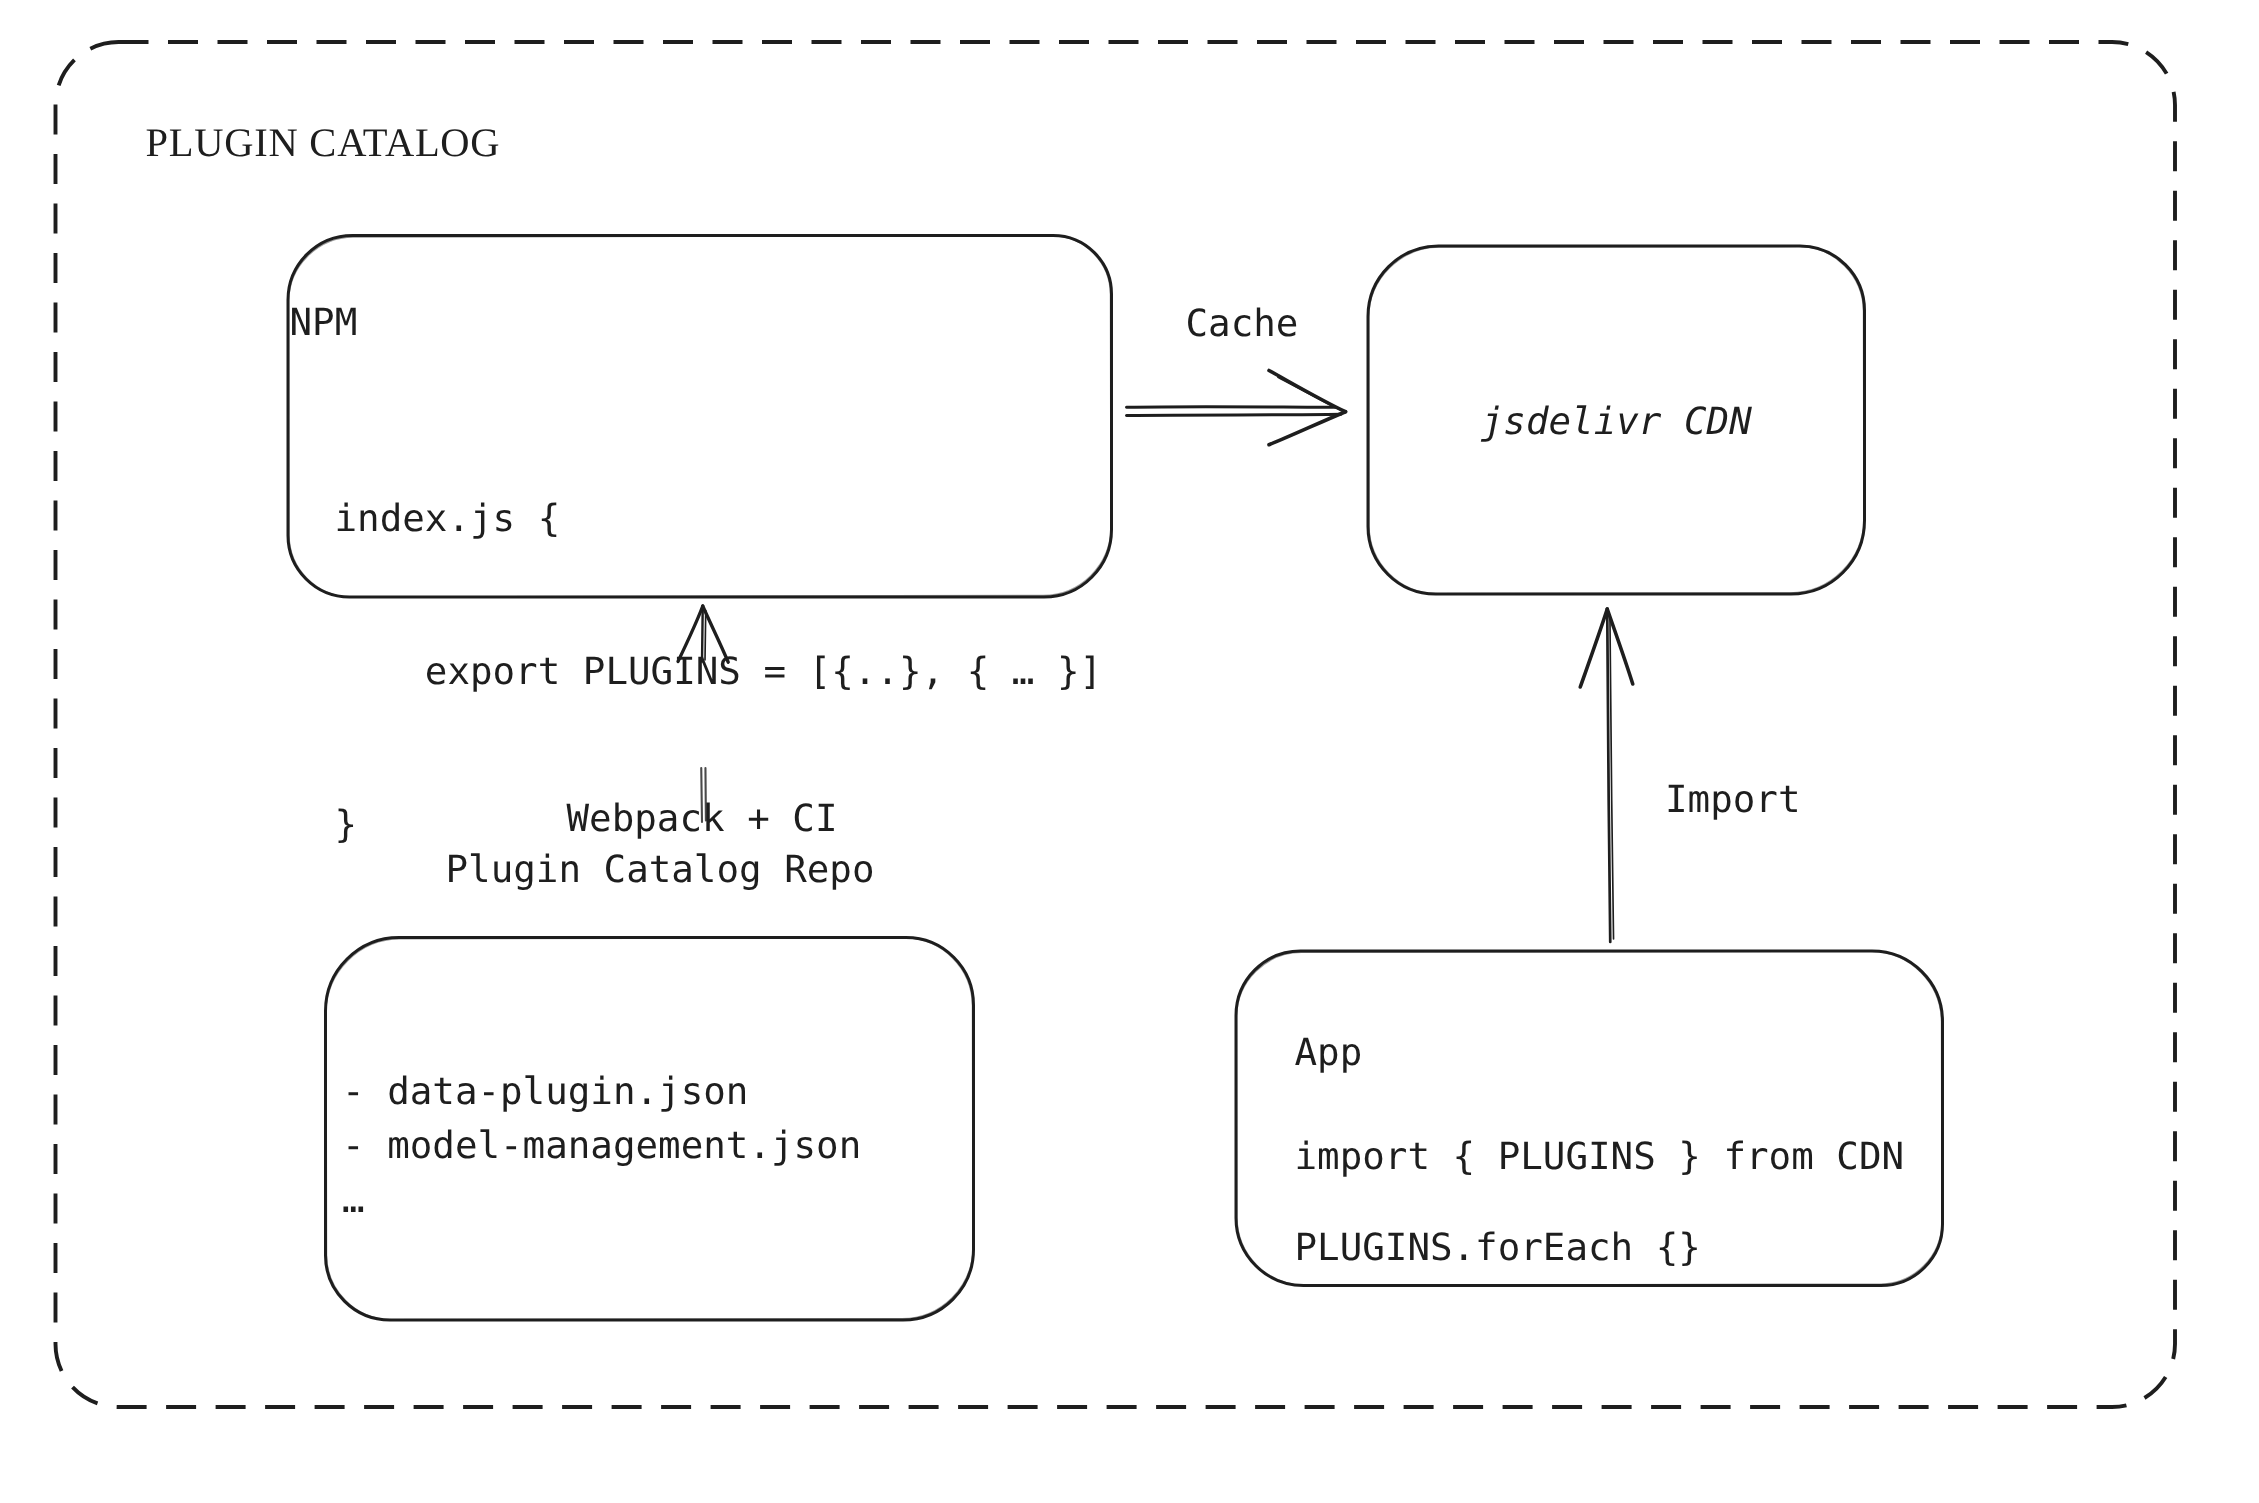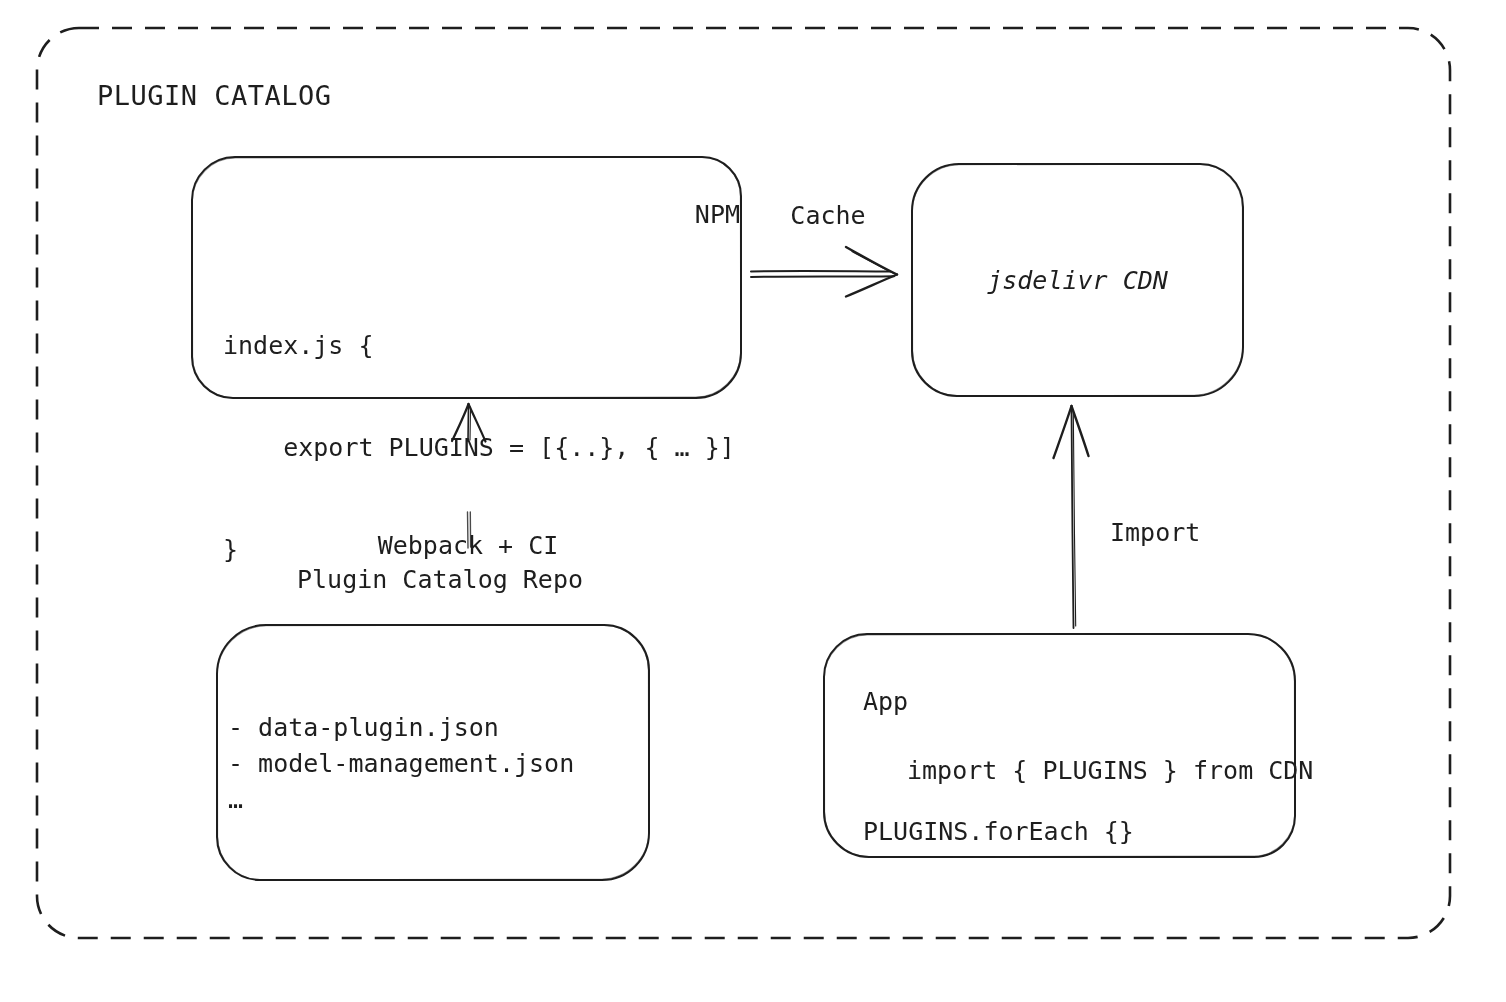--- a/index.html
+++ b/index.html
@@ -23,20 +23,21 @@
     height: 1002px;
     pointer-events: none;
   }
   .title {
     position: absolute;
     left: 97px;
     top: 80px;
     font-size: 27px;
     letter-spacing: 0.5px;
     white-space: pre;
+    font-family: Liberation Serif, serif;
   }
   .box {
     position: absolute;
     border: 2.2px solid #1e1e1e;
     background: #ffffff;
     box-sizing: border-box;
   }
   
   .box::after {
     content: "";
@@ -67,21 +68,21 @@
     padding: 84px 0 0 10px;
   }
   #app-box {
     left: 823px; top: 633px;
     width: 473px; height: 225px;
     border-radius: 44px 48px 42px 46px;
     padding: 52px 0 0 38px;
   }
   .box-title-center {
     margin-top: 42px;
-    text-align: right;
+    text-align: left;
     font-size: 25px;
   }
   .code {
     margin-top: 32px;
     padding-left: 30px;
     font-size: 25px;
     line-height: 34px;
     white-space: pre;
   }
   .node-label {
@@ -93,21 +94,21 @@
     font-size: 25px;
     line-height: 36px;
     white-space: pre;
   }
   .app-line {
     font-size: 25px;
     line-height: 30px;
     white-space: pre;
   }
   .app-gap-1 { margin-bottom: 39px; }
-  .app-gap-2 { margin-bottom: 31px; margin-left: 44px; }
+  .app-gap-2 { margin-bottom: 31px; }
   .edge-label {
     position: absolute;
     font-size: 25px;
     white-space: pre;
   }
   #cache-label { left: 753px; top: 201px; width: 150px; text-align: center; }
   #build-label { left: 368px; top: 468px; width: 200px; text-align: center; line-height: 31px; }
   #repo-title  { position: absolute; left: 283px; top: 565px; width: 300px; text-align: right; font-size: 25px; white-space: pre; }
   #import-label { left: 1110px; top: 518px; }
 </style>

